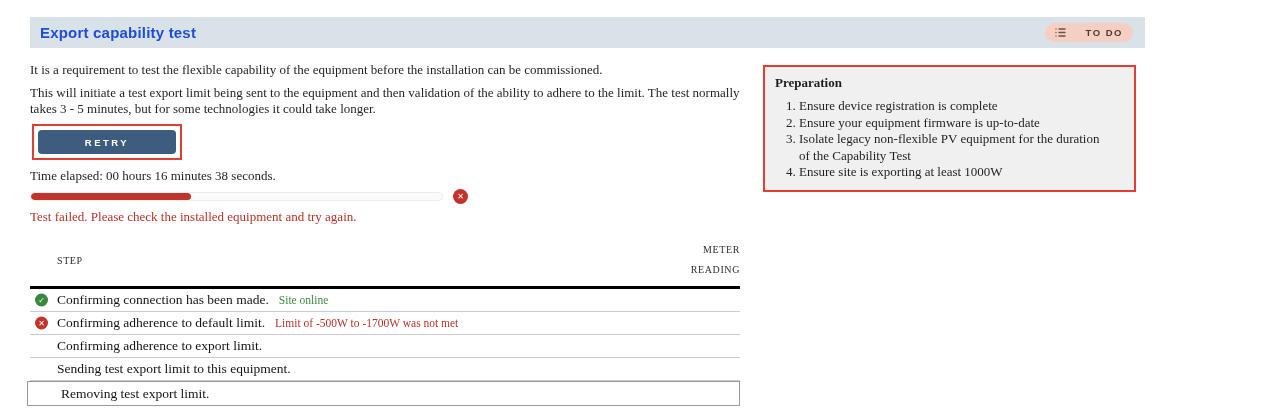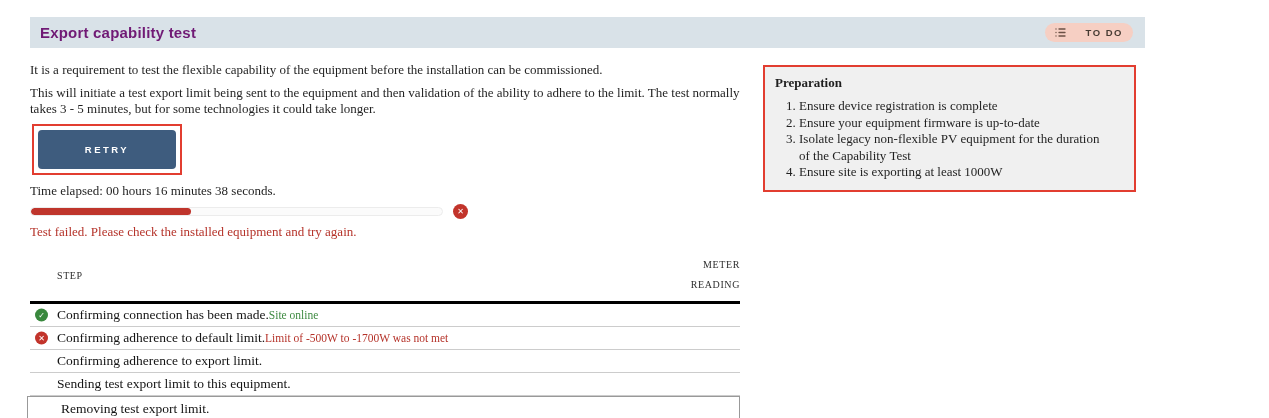--- a/index.html
+++ b/index.html
@@ -7,41 +7,41 @@
   body { font-family: "Liberation Serif", serif; color: #1a1a1a; position: relative; }
 
   
   .header-bar {
     position: absolute; top: 17px; left: 30px; width: 1115px; height: 31px;
     background: #d9e2e8; display: flex; align-items: center;
     justify-content: space-between; padding: 0 12px 0 10px;
   }
   .header-title {
     font-family: "Liberation Sans", sans-serif; font-weight: bold;
-    font-size: 15px; color: #701a75; letter-spacing: 0.2px;
+    font-size: 15px; color: #1d4ed8; letter-spacing: 0.2px;
   }
   .status-badge {
     background: #f6cfc3; border-radius: 10px; height: 19px;
     display: inline-flex; align-items: center; gap: 20px; padding: 0 10px;
     font-family: "Liberation Sans", sans-serif; font-weight: bold;
     font-size: 9.5px; letter-spacing: 1.5px; color: #473b33; cursor: default;
   }
   .status-badge svg { display: block; }
 
   
   .content-left { position: absolute; top: 62px; left: 30px; width: 710px; }
   .intro-p { font-size: 13px; line-height: 16px; color: #1f1f1f; }
   .intro-p + .intro-p { margin-top: 7px; }
 
   .retry-highlight-box {
     display: inline-block; border: 2px solid #e23d30;
     padding: 4px; margin-top: 7px; margin-left: 2px;
   }
   .retry-button {
-    display: block; width: 138px; height: 39px; border: none; cursor: pointer;
+    display: block; width: 138px; height: 24px; border: none; cursor: pointer;
     background: #3e5c7e; color: #ffffff; border-radius: 4px;
     font-family: "Liberation Sans", sans-serif; font-weight: bold;
     font-size: 9.5px; letter-spacing: 2.5px;
   }
 
   .time-elapsed { margin-top: 8px; font-size: 13px; color: #1f1f1f; }
 
   .progress-row { margin-top: 5px; display: flex; align-items: center; }
   .progress-track {
     width: 413px; height: 9px; background: #fbfbfb;
@@ -74,21 +74,21 @@
   }
   .step-icon {
     position: absolute; left: 5px; top: 50%; transform: translateY(-50%);
     width: 13px; height: 13px; border-radius: 50%; color: #ffffff;
     display: inline-flex; align-items: center; justify-content: center;
     font-family: "DejaVu Sans", sans-serif; font-size: 8px; font-weight: bold;
   }
   .step-icon.success { background: #39883d; }
   .step-icon.error { background: #c2342b; }
   .step-label { font-size: 13.5px; color: #141414; }
-  .step-note { font-size: 11.5px; }
+  .step-note { font-size: 11.5px; margin-left: 10px; }
   .step-note.green { color: #3e8a41; }
   .step-note.red { color: #b5332a; }
   .focused-row-box { border: 1px solid #999999; margin-left: -3px; padding-left: 3px; }
   .focused-row-box .step-row { border-bottom: none; padding-left: 30px; }
 
   
   .preparation-highlight-box {
     position: absolute; top: 65px; left: 763px; width: 373px;
     border: 2px solid #e23d30; background: #f0f0f0;
   }

